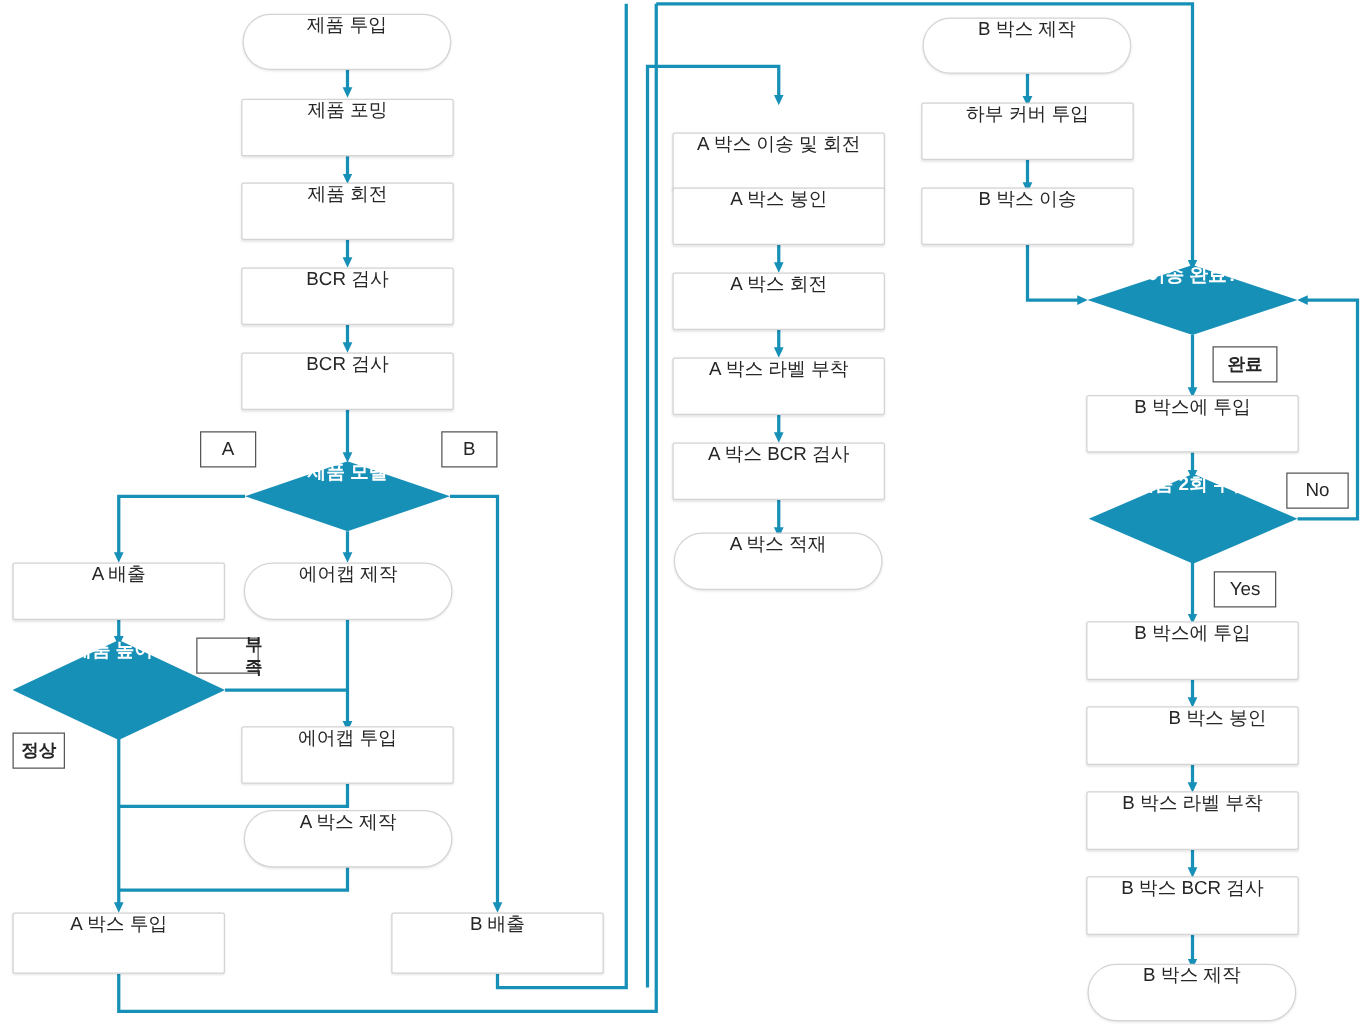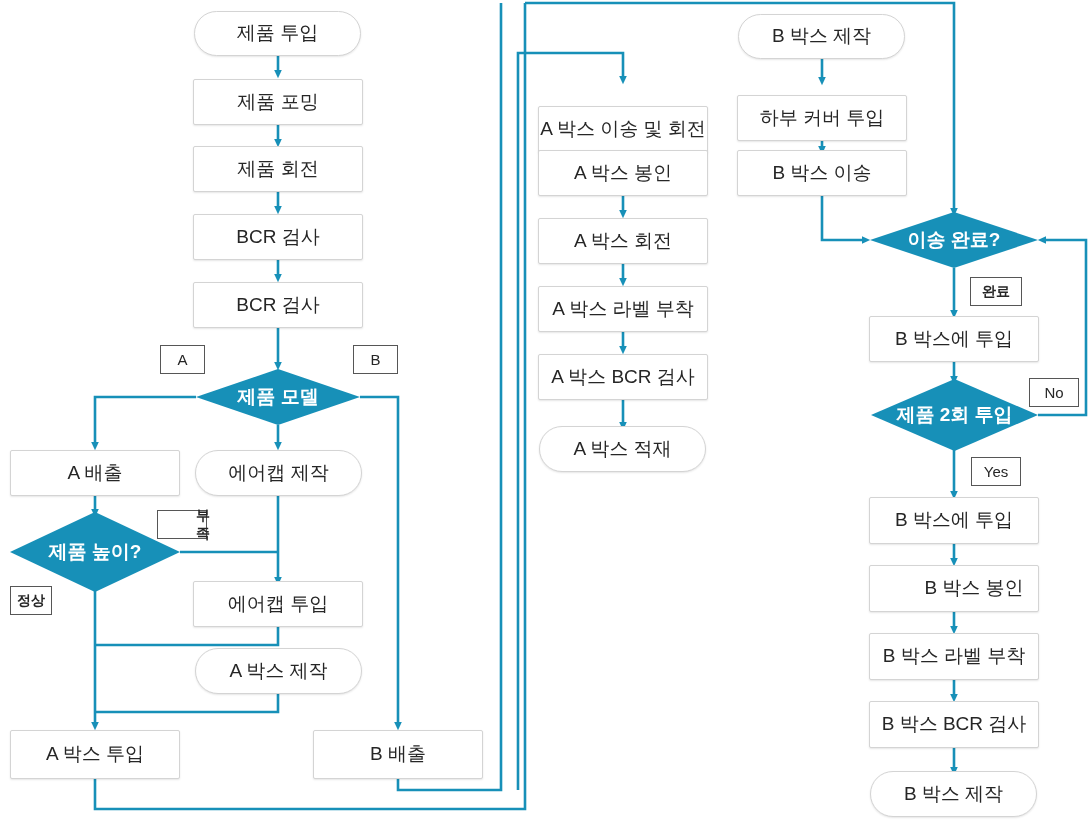--- a/index.html
+++ b/index.html
@@ -1,22 +1,22 @@
 <!DOCTYPE html>
 <html><head>
 <meta charset="utf-8">
 <style>
   html,body{margin:0;padding:0;background:#ffffff;}
   body{width:1089px;height:827px;overflow:hidden;
        font-family:"Liberation Sans","DejaVu Sans",sans-serif;}
   #chart-root{position:relative;width:1089px;height:827px;}
   svg#wires{position:absolute;left:0;top:0;width:1089px;height:827px;}
   .node{position:absolute;box-sizing:border-box;display:flex;
-        align-items:center;justify-content:center;text-align:center;
-        font-size:19px;color:#262626;line-height:1.2;}
+        justify-content:center;text-align:center;
+        font-size:15px;color:#262626;line-height:1.2;}
   .node.process{background:#ffffff;border:1px solid #d4d4d4;border-radius:2px;
         box-shadow:0 1px 2px rgba(0,0,0,0.10);}
   .node.terminator{background:#ffffff;border:1px solid #d4d4d4;
         border-radius:999px;box-shadow:0 1px 2px rgba(0,0,0,0.10);}
   .node.decision{color:#ffffff;font-weight:bold;background:transparent;
         box-shadow:none;border:none;}
   .diamond-shape{position:absolute;left:0;top:0;width:100%;height:100%;
         background:#1790b8;clip-path:polygon(50% 0,100% 50%,50% 100%,0 50%);
         filter:drop-shadow(0 1px 2px rgba(0,0,0,0.18));}
   .diamond-label{position:relative;z-index:2;}
@@ -169,21 +169,21 @@
   <div class="node process" style="left:538px;top:354px;width:170px;height:46px;">
     <span>A 박스 BCR 검사</span>
   </div>
   <div class="node terminator" style="left:539px;top:426px;width:167px;height:46px;">
     <span>A 박스 적재</span>
   </div>
 
   <div class="node terminator" style="left:738px;top:14px;width:167px;height:45px;">
     <span>B 박스 제작</span>
   </div>
-  <div class="node process" style="left:737px;top:95px;width:170px;height:46px;">
+  <div class="node process" style="left:737px;top:82px;width:170px;height:46px;">
     <span>하부 커버 투입</span>
   </div>
   <div class="node decision" style="left:870px;top:212px;width:168px;height:56px;">
     <span class="diamond-shape"></span>
     <span class="diamond-label">이송 완료?</span>
   </div>
 
   <div class="node process" style="left:737px;top:150px;width:170px;height:46px;">
     <span>B 박스 이송</span>
   </div>

